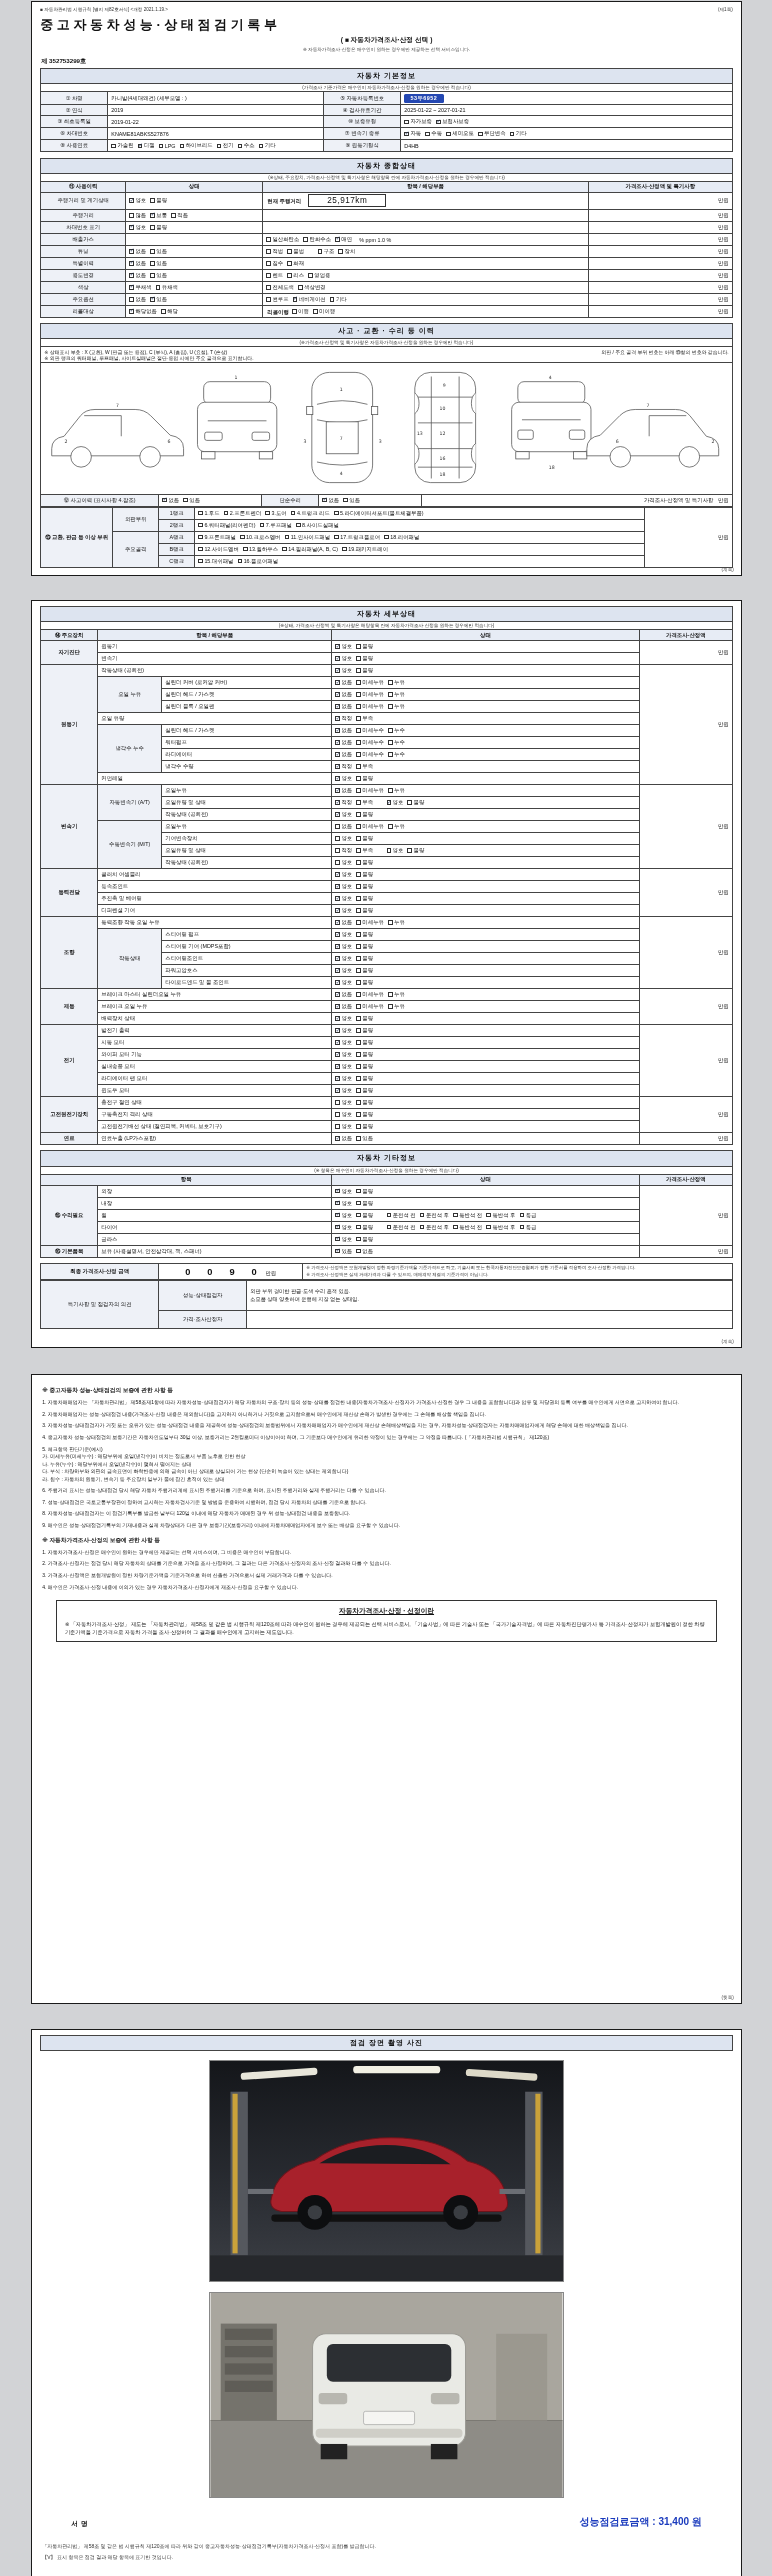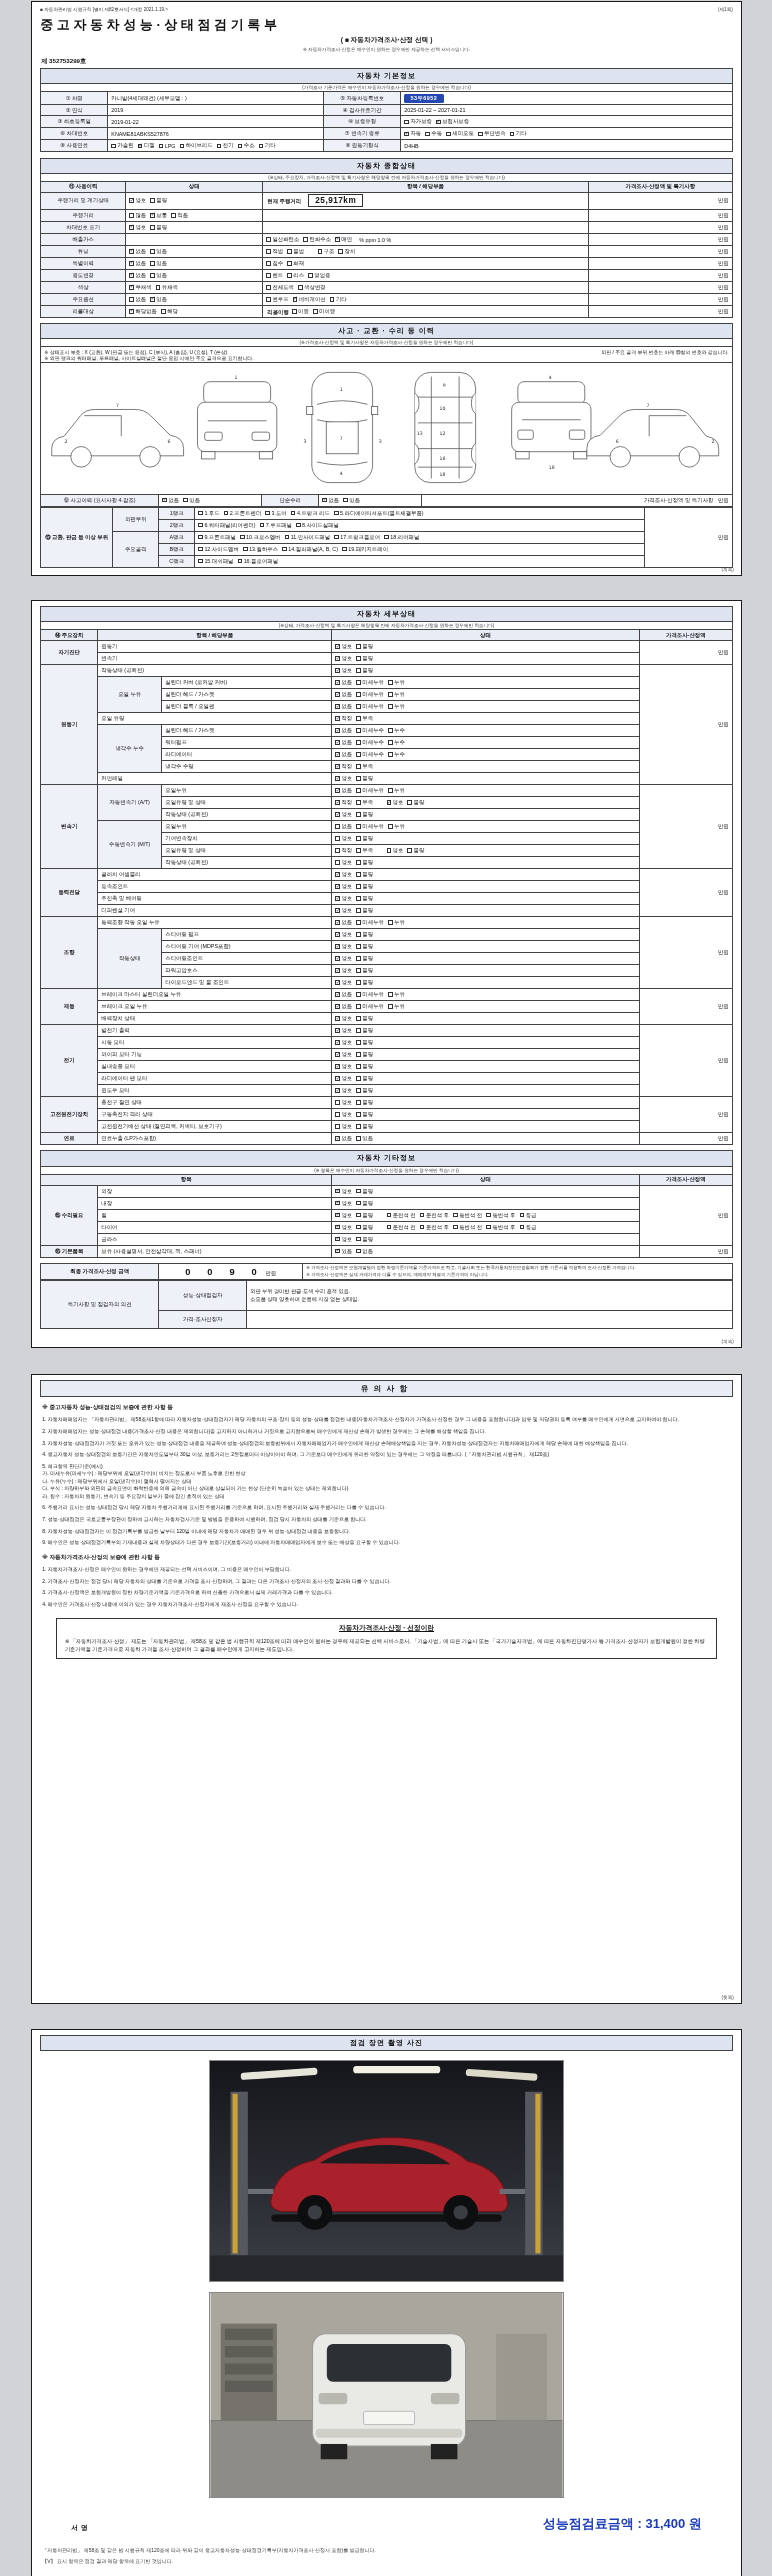--- a/index.html
+++ b/index.html
@@ -23,39 +23,39 @@
 .lab{background:#eef1f7;text-align:center}
 .price{text-align:right;vertical-align:bottom;background:#fff}
 .statecell{background:#fff}
 .cbi{display:inline-flex;align-items:center;margin:0.5px 4.1px 0.5px 0;white-space:nowrap;cursor:pointer}
 .cbx{display:inline-block;width:4.6px;height:4.6px;border:0.5px solid #333;margin-right:1.5px;position:relative;background:#fff;flex:none}
 .cbx.on::after{content:"✓";position:absolute;left:-0.5px;top:-2.6px;font-size:5.7px;font-weight:bold;color:#14264f}
 .setsep{display:inline-block;width:9.3px}
 .cbset{white-space:nowrap}
 .exfix{margin:0 3.1px 0 1px;font-weight:bold}
 .exval{margin-left:3.1px}
-.mile{display:inline-block;border:0.8px solid #333;padding:1px 6px;font-size:8.2px;font-weight:bold;margin-left:4.1px;letter-spacing:0.5px}
+.mile{display:inline-block;border:0.8px solid #333;padding:1px 18px;font-size:8.2px;font-weight:normal;margin-left:4.1px;letter-spacing:0.5px}
 .plate{display:inline-block;background:#2447b2;color:#fff;font-weight:bold;padding:1px 6.2px;border-radius:1.5px;letter-spacing:0.5px}
 .legend{font-size:4.9px;padding:1.5px 3.1px;border:0.5px solid #444;border-bottom:none;display:flex;justify-content:space-between}
 .diag-wrap{border:0.5px solid #444;border-bottom:none;padding:3.1px 2.1px;text-align:center;background:#fff}
 .gap{height:5.2px}
 .final-digits{font-size:9.3px;font-weight:bold;letter-spacing:7.2px}
 .final-note{font-size:4.4px;color:#333;line-height:1.45;text-align:left;white-space:pre-line}
 .remark-text{font-size:5.2px;line-height:1.5;text-align:left;white-space:pre-line}
 .notes-title{text-align:center;font-weight:bold;font-size:7.7px;letter-spacing:5.2px;border:0.5px solid #444;background:#e7ecf5;padding:2.6px;margin-bottom:5.2px}
 .note-item{font-size:5px;line-height:1.5;margin:0 2.1px 4.1px;white-space:pre-line;text-align:justify}
 .notes-sub{font-weight:bold;font-size:5.7px;margin:7.2px 2.1px 4.1px}
 .def-box{border:0.8px solid #333;margin:9.3px 15.5px 3.1px;padding:5.2px 8.2px}
 .def-title{text-align:center;font-weight:bold;font-size:6.7px;text-decoration:underline;margin-bottom:4.1px}
 .def-text{font-size:5.2px;line-height:1.55;white-space:pre-line}
 .page-mark{position:absolute;right:7.2px;bottom:3.1px;font-size:4.6px;color:#444}
 .photo{display:block;margin:9.3px auto 0;border:0.5px solid #888}
 .sign-row{display:flex;justify-content:space-between;align-items:flex-end;margin:17.5px 31px 3.1px}
 .sign-label{font-size:6.7px;font-weight:bold;letter-spacing:3.1px}
-.fee{font-size:13px;font-weight:bold;color:#1b3bbd}
+.fee{font-size:10px;font-weight:bold;color:#1b3bbd}
 .footer-lines{text-align:center;font-size:4.6px;color:#333;margin-top:13.4px;line-height:1.7}
 .svg-num{font-size:9px;fill:#333;font-family:"DejaVu Sans",sans-serif}
 </style>
 </head>
 <body>
 
 <div class="sheet" id="sheet1">
   <div class="topline">
     <span>■ 자동차관리법 시행규칙 [별지 제82호서식] &lt;개정 2021.1.19.&gt;</span>
     <span>(제1쪽)</span>
@@ -1236,21 +1236,20 @@
       <td style="height:17.5px">
             <div class="remark-text"></div>
           </td>
     </tr>
   </tbody>
     </table>
   <span class="page-mark">(계속)</span>
 </div>
 
 <div class="sheet" id="sheet3">
-  <div class="notes-title">유의사항</div>
   <div class="notes-sub">※ 중고자동차 성능·상태점검의 보증에 관한 사항 등</div>
   <div>
       <p class="note-item">1. 자동차매매업자는 「자동차관리법」 제58조제1항에 따라 자동차성능·상태점검자가 해당 자동차의 구조·장치 등의 성능·상태를 점검한 내용(자동차가격조사·산정자가 가격조사·산정한 경우 그 내용을 포함합니다)과 압류 및 저당권의 등록 여부를 매수인에게 서면으로 고지하여야 합니다.</p>
       <p class="note-item">2. 자동차매매업자는 성능·상태점검 내용(가격조사·산정 내용은 제외합니다)을 고지하지 아니하거나 거짓으로 고지함으로써 매수인에게 재산상 손해가 발생한 경우에는 그 손해를 배상할 책임을 집니다.</p>
       <p class="note-item">3. 자동차성능·상태점검자가 거짓 또는 오류가 있는 성능·상태점검 내용을 제공하여 성능·상태점검의 보증범위에서 자동차매매업자가 매수인에게 재산상 손해배상책임을 지는 경우, 자동차성능·상태점검자는 자동차매매업자에게 해당 손해에 대한 배상책임을 집니다.</p>
       <p class="note-item">4. 중고자동차 성능·상태점검의 보증기간은 자동차인도일부터 30일 이상, 보증거리는 2천킬로미터 이상이어야 하며, 그 기준보다 매수인에게 유리한 약정이 있는 경우에는 그 약정을 따릅니다. (「자동차관리법 시행규칙」 제120조)</p>
       <p class="note-item">5. 체크항목 판단기준(예시)
     가. 미세누유(미세누수) : 해당부위에 오일(냉각수)이 비치는 정도로서 부품 노후로 인한 현상
     나. 누유(누수) : 해당부위에서 오일(냉각수)이 맺혀서 떨어지는 상태
     다. 부식 : 차량하부와 외판의 금속표면이 화학반응에 의해 금속이 아닌 상태로 상실되어 가는 현상 (단순히 녹슬어 있는 상태는 제외합니다)

